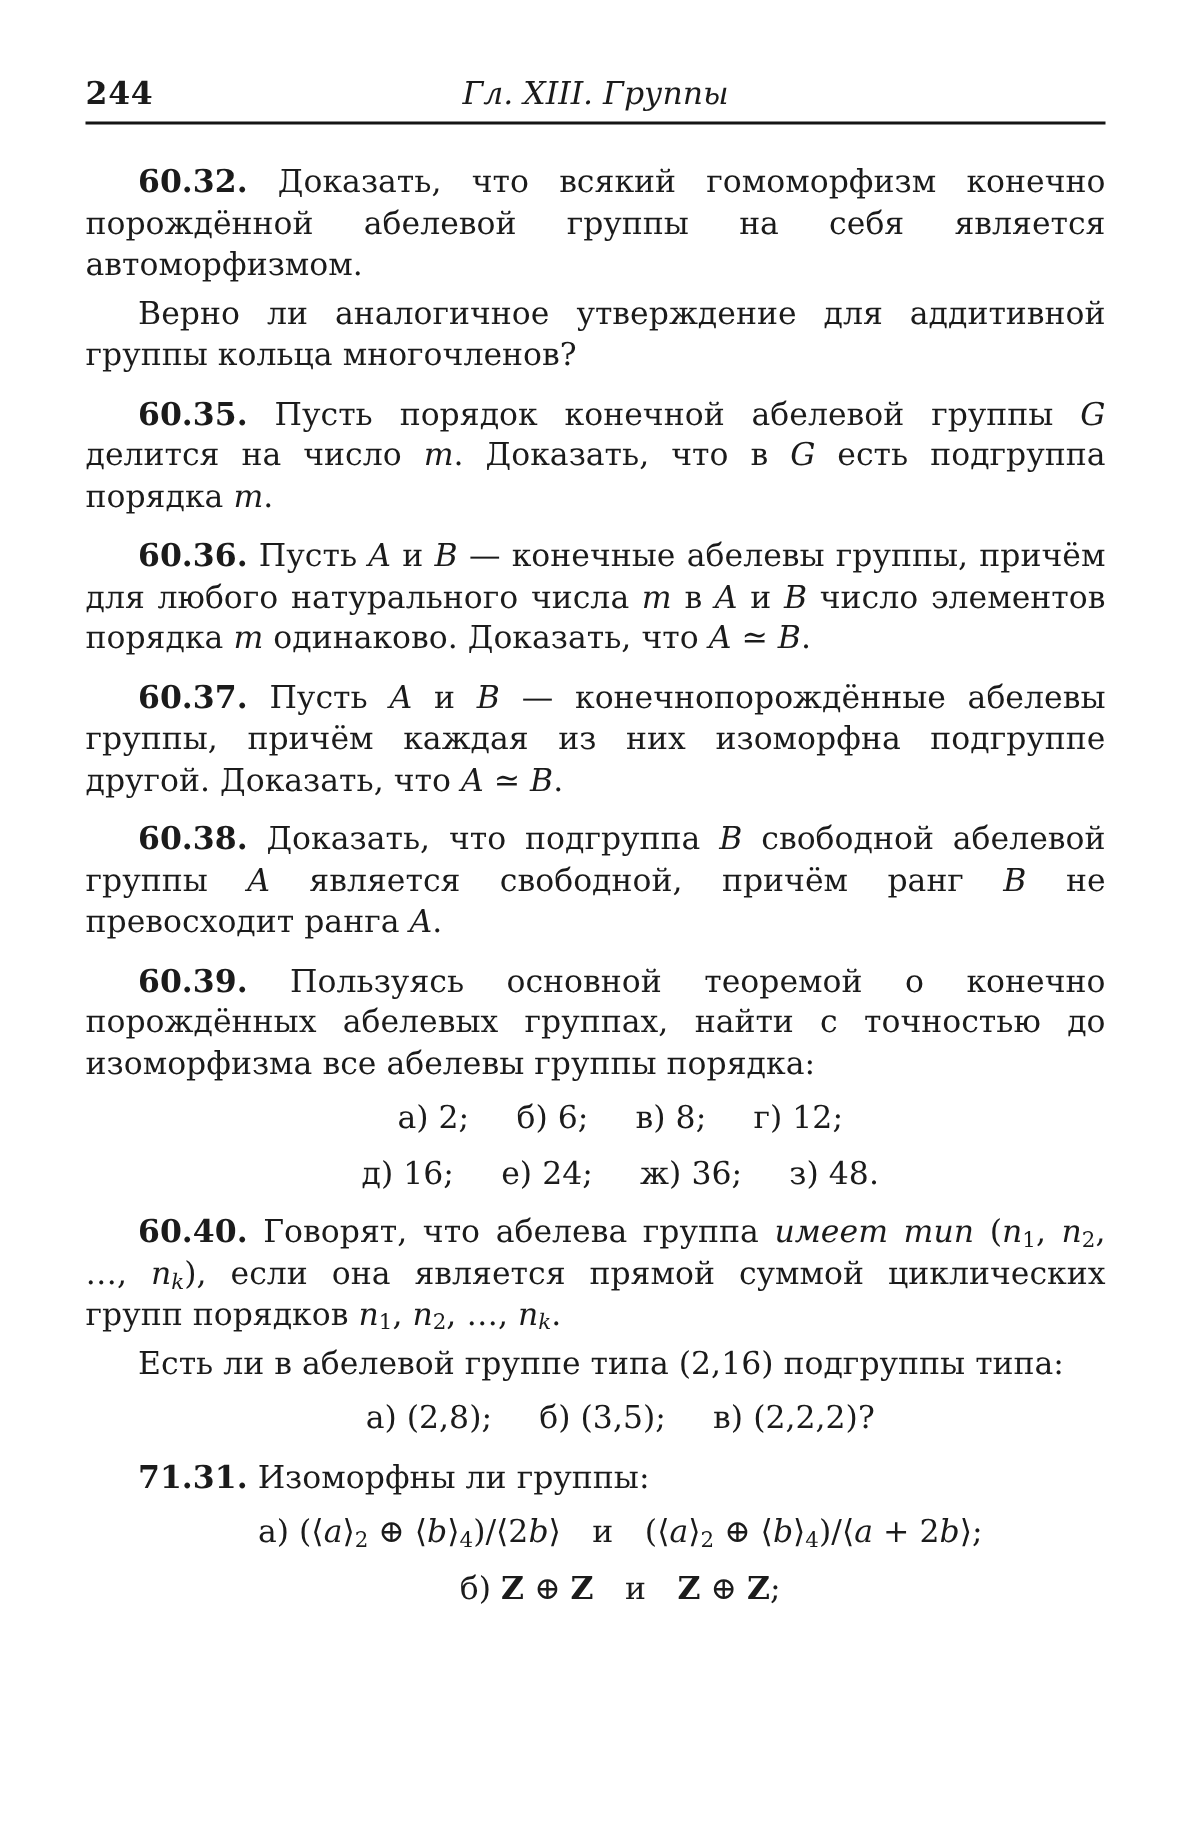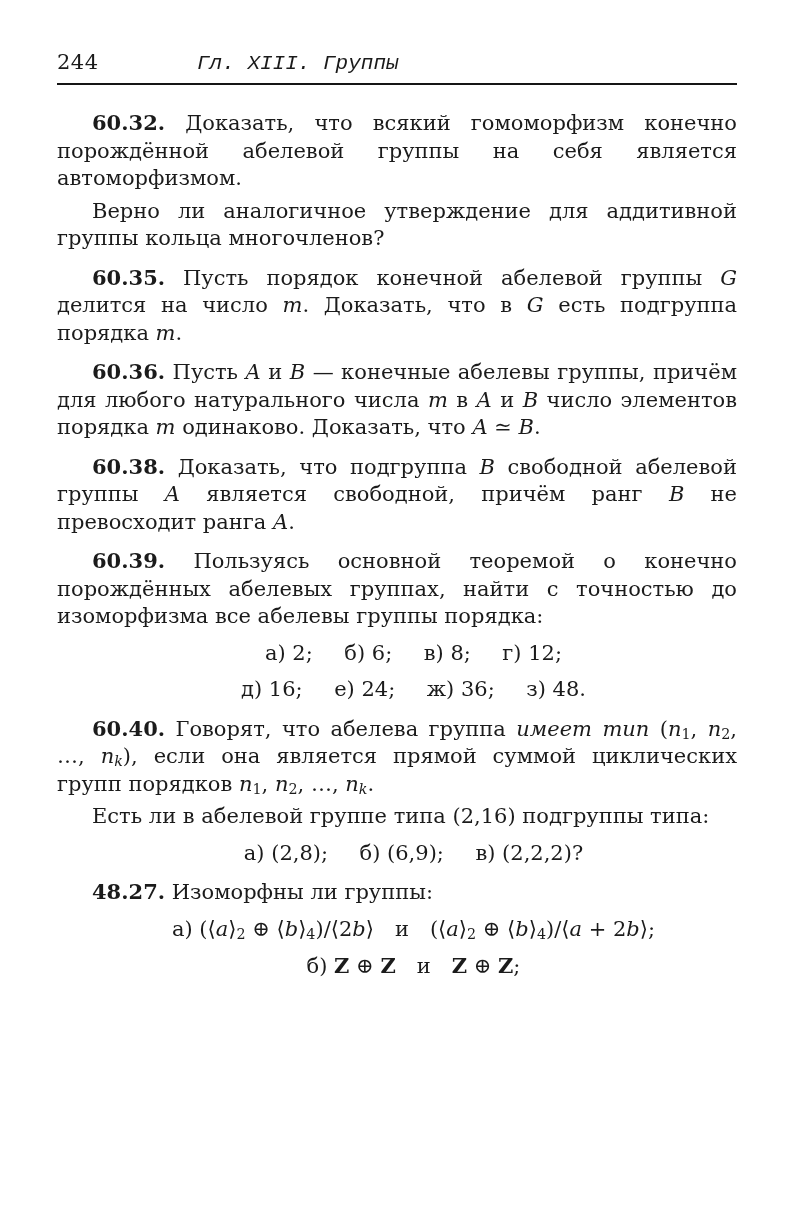--- a/index.html
+++ b/index.html
@@ -9,22 +9,22 @@
     color: #1b1b1b;
     font-family: "DejaVu Serif", "DejaVu Sans", "Liberation Serif", serif;
     overflow: hidden;
   }
   .page { padding: 50px 57px 0 57px; box-sizing: border-box; }
 
   .running-head {
     display: flex; align-items: baseline;
     font-size: 21px; line-height: 24px;
   }
-  .running-head .pageno { width: 140px; letter-spacing: 0.5px; }
-  .running-head .chapter { flex: 1; text-align: left; font-style: italic; font-family: Liberation Mono, monospace; }
+  .running-head .pageno { width: 140px; letter-spacing: 0.5px; font-weight: bold; }
+  .running-head .chapter { flex: 1; text-align: center; font-style: italic; }
   .running-head .headspacer { width: 140px; }
   .head-rule {
     border: none; height: 2px; background: #151515;
     margin: 7px 0 0 0;
   }
 
   main { margin-top: 24px; font-size: 21px; line-height: 27.5px; }
   main p { margin: 0; text-align: justify; }
   p.ps  { margin-top: 11px; }              
   p.np  { margin-top: 5px; }               
@@ -45,26 +45,27 @@
     <span class="chapter">Гл. XIII. Группы</span>
     <span class="headspacer"></span>
   </header>
   <hr class="head-rule">
 
   <main>
     <p class="ps ind"><span class="r-b">60.32.</span> Доказать, что всякий гомоморфизм конечно порождённой абелевой группы на себя является автоморфизмом.</p>
     <p class="np ind">Верно ли аналогичное утверждение для аддитивной группы кольца многочленов?</p>
     <p class="ps ind"><span class="r-b">60.35.</span> Пусть порядок конечной абелевой группы <span class="r-i">G</span> делится на число <span class="r-i">m</span>. Доказать, что в <span class="r-i">G</span> есть подгруппа порядка <span class="r-i">m</span>.</p>
     <p class="ps ind"><span class="r-b">60.36.</span> Пусть <span class="r-i">A</span> и <span class="r-i">B</span> — конечные абелевы группы, причём для любого натурального числа <span class="r-i">m</span> в <span class="r-i">A</span> и <span class="r-i">B</span> число элементов порядка <span class="r-i">m</span> одинаково. Доказать, что <span class="r-i">A</span> ≃ <span class="r-i">B</span>.</p>
+    <p class="ps ind"><span class="r-b">60.37.</span> Пусть <span class="r-i">A</span> и <span class="r-i">B</span> — конечнопорождённые абелевы группы, причём каждая из них изоморфна подгруппе другой. Доказать, что <span class="r-i">A</span> ≃ <span class="r-i">B</span>.</p>
     <p class="ps ind"><span class="r-b">60.38.</span> Доказать, что подгруппа <span class="r-i">B</span> свободной абелевой группы <span class="r-i">A</span> является свободной, причём ранг <span class="r-i">B</span> не превосходит ранга <span class="r-i">A</span>.</p>
     <p class="ps ind"><span class="r-b">60.39.</span> Пользуясь основной теоремой о конечно порождённых абелевых группах, найти с точностью до изоморфизма все абелевы группы порядка:</p>
     <p class="opt">а) 2;  б) 6;  в) 8;  г) 12;</p>
     <p class="opt">д) 16;  е) 24;  ж) 36;  з) 48.</p>
     <p class="ps ind"><span class="r-b">60.40.</span> Говорят, что абелева группа <span class="r-i">имеет тип</span> (<span class="r-i">n</span><span class="r-sub">1</span>, <span class="r-i">n</span><span class="r-sub">2</span>, …, <span class="r-i">n</span><span class="r-i r-sub">k</span>), если она является прямой суммой циклических групп порядков <span class="r-i">n</span><span class="r-sub">1</span>, <span class="r-i">n</span><span class="r-sub">2</span>, …, <span class="r-i">n</span><span class="r-i r-sub">k</span>.</p>
     <p class="np ind">Есть ли в абелевой группе типа (2,16) подгруппы типа:</p>
-    <p class="opt">а) (2,8);  б) (6,9);  в) (2,2,2)?</p>
-    <p class="ps ind"><span class="r-b">48.27.</span> Изоморфны ли группы:</p>
+    <p class="opt">а) (2,8);  б) (3,5);  в) (2,2,2)?</p>
+    <p class="ps ind"><span class="r-b">71.31.</span> Изоморфны ли группы:</p>
     <p class="opt">а) (⟨<span class="r-i">a</span>⟩<span class="r-sub">2</span> ⊕ ⟨<span class="r-i">b</span>⟩<span class="r-sub">4</span>)/⟨2<span class="r-i">b</span>⟩ и (⟨<span class="r-i">a</span>⟩<span class="r-sub">2</span> ⊕ ⟨<span class="r-i">b</span>⟩<span class="r-sub">4</span>)/⟨<span class="r-i">a</span> + 2<span class="r-i">b</span>⟩;</p>
     <p class="opt">б) <span class="r-b">Z</span> ⊕ <span class="r-b">Z</span> и <span class="r-b">Z</span> ⊕ <span class="r-b">Z</span>;</p>
 
   </main>
 
 </div>
 
 </body></html>

